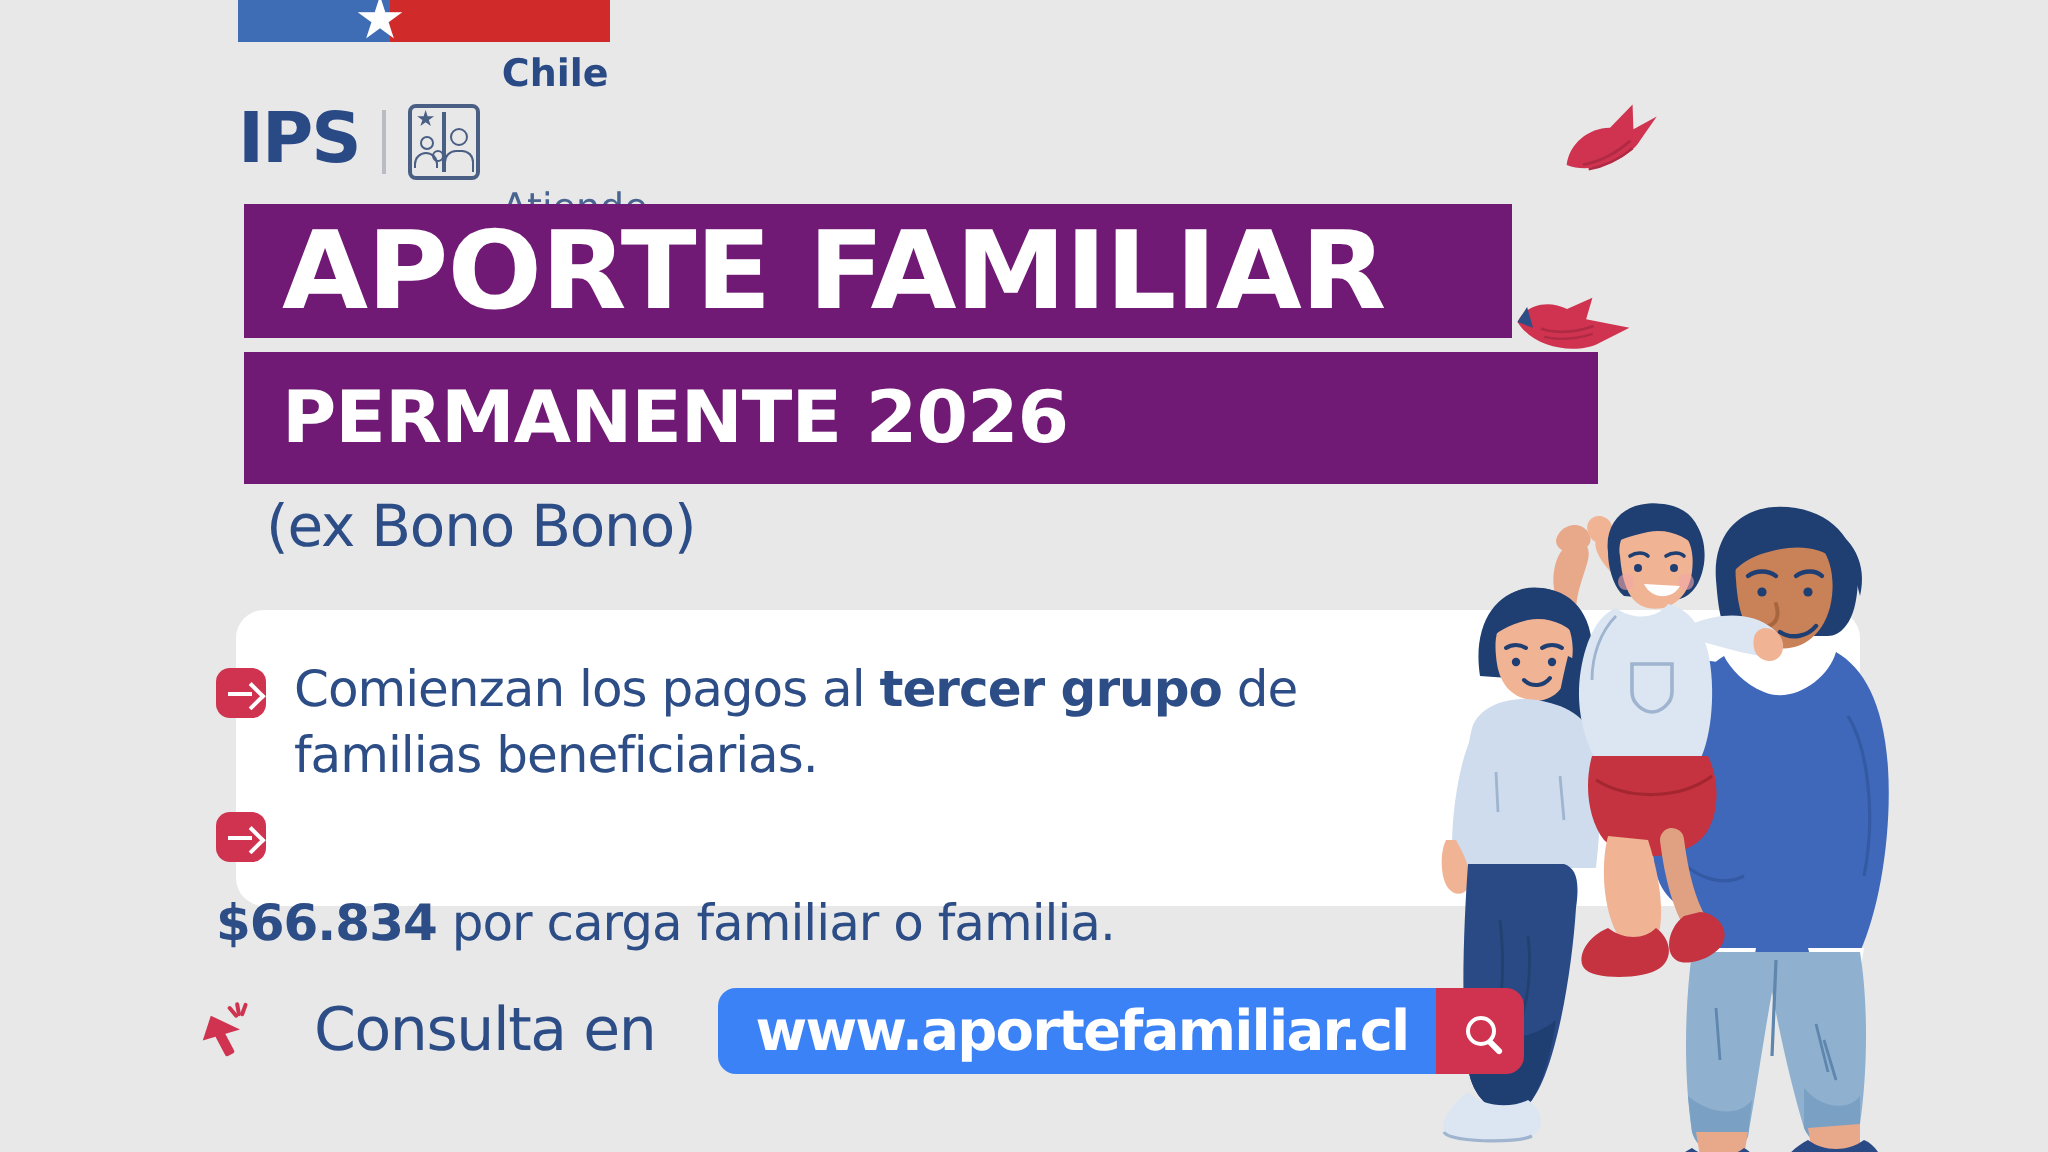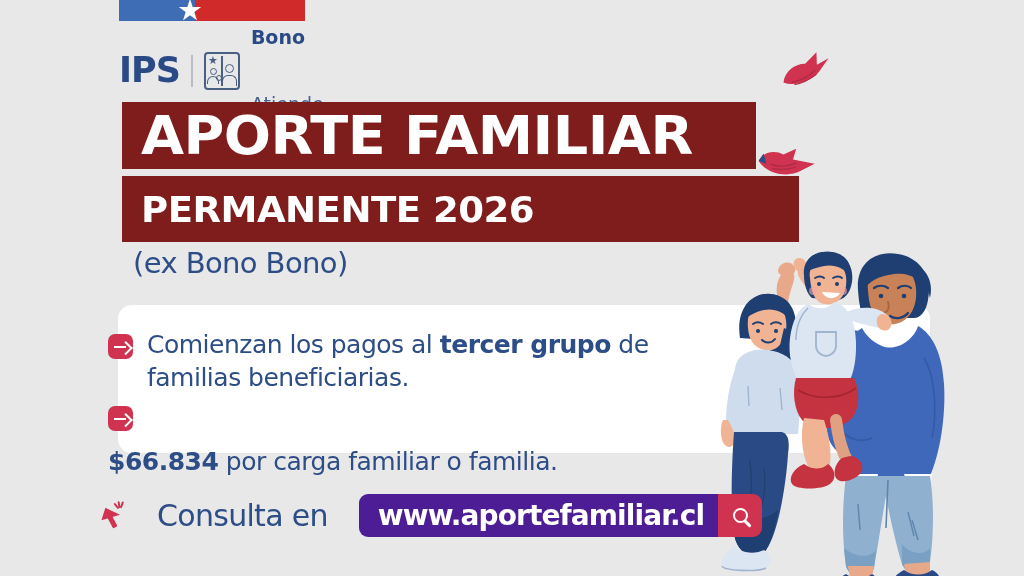--- a/index.html
+++ b/index.html
@@ -63,21 +63,21 @@
   }
   #ca-text {
     line-height: 0.98; color: #2a4a86;
   }
   #ca-text .l1 { font-family:"DejaVu Sans",sans-serif; font-weight: 700; font-size: 19px; display:block; }
   #ca-text .l2 { font-family:"DejaVu Sans",sans-serif; font-weight: 400; font-size: 19px; display:block; color:#4a6490;margin-top:48px; }
 
   
   .head-bar {
     position: absolute;
-    background: #7f1d1d;
+    background: #701a75;
     display: flex; align-items: center;
     color: #ffffff;
     font-family: "DejaVu Sans", sans-serif;
     font-weight: 700;
     letter-spacing: -0.5px;
     white-space: nowrap;
     padding-left: 19px;
   }
   #head-line-1 { left: 122px; top: 102px; width: 634px; height: 67px; font-size: 54px; }
   #head-line-2 { left: 122px; top: 176px; width: 677px; height: 66px; font-size: 36px; }
@@ -155,21 +155,21 @@
   #consulta-label {
     font-family: "DejaVu Sans", sans-serif;
     font-size: 30px; color: #2d4d87; letter-spacing: -0.7px;
   }
   #url-pill {
     display: flex; align-items: stretch;
     height: 43px; border-radius: 9px; overflow: hidden;
     margin-left: 8px;
   }
   #url-text {
-    background: #4c1d95; color: #ffffff;
+    background: #3b82f6; color: #ffffff;
     font-family: "DejaVu Sans", sans-serif; font-weight: 700;
     font-size: 28px; letter-spacing: -0.9px;
     display: flex; align-items: center;
     padding: 0 14px 0 19px;
   }
   #url-search-btn {
     background: #cf3350; width: 44px;
     display: flex; align-items: center; justify-content: center;
   }
   #url-search-btn .mag {
@@ -208,21 +208,21 @@
     <div id="ca-icon">
       <div class="v-line"></div>
       <div class="star">★</div>
       <div class="head" style="left:4px;  top:14px; width:7px;  height:7px;"></div>
       <div class="body" style="left:1.5px;top:22px; width:12px; height:8px;"></div>
       <div class="head" style="left:19px; top:10px; width:9px;  height:9px;"></div>
       <div class="body" style="left:16px; top:21px; width:15px; height:11px;"></div>
       <div class="head" style="left:10px; top:21px; width:6px;  height:6px;"></div>
     </div>
     <div id="ca-text">
-      <span class="l1">Bono</span>
+      <span class="l1">Chile</span>
       <span class="l2">Atiende</span>
     </div>
   </div>
 
   <div class="head-bar" id="head-line-1">
     <span>APORTE FAMILIAR</span>
   </div>
   <div class="head-bar" id="head-line-2">
     <span>PERMANENTE 2026</span>
   </div>

